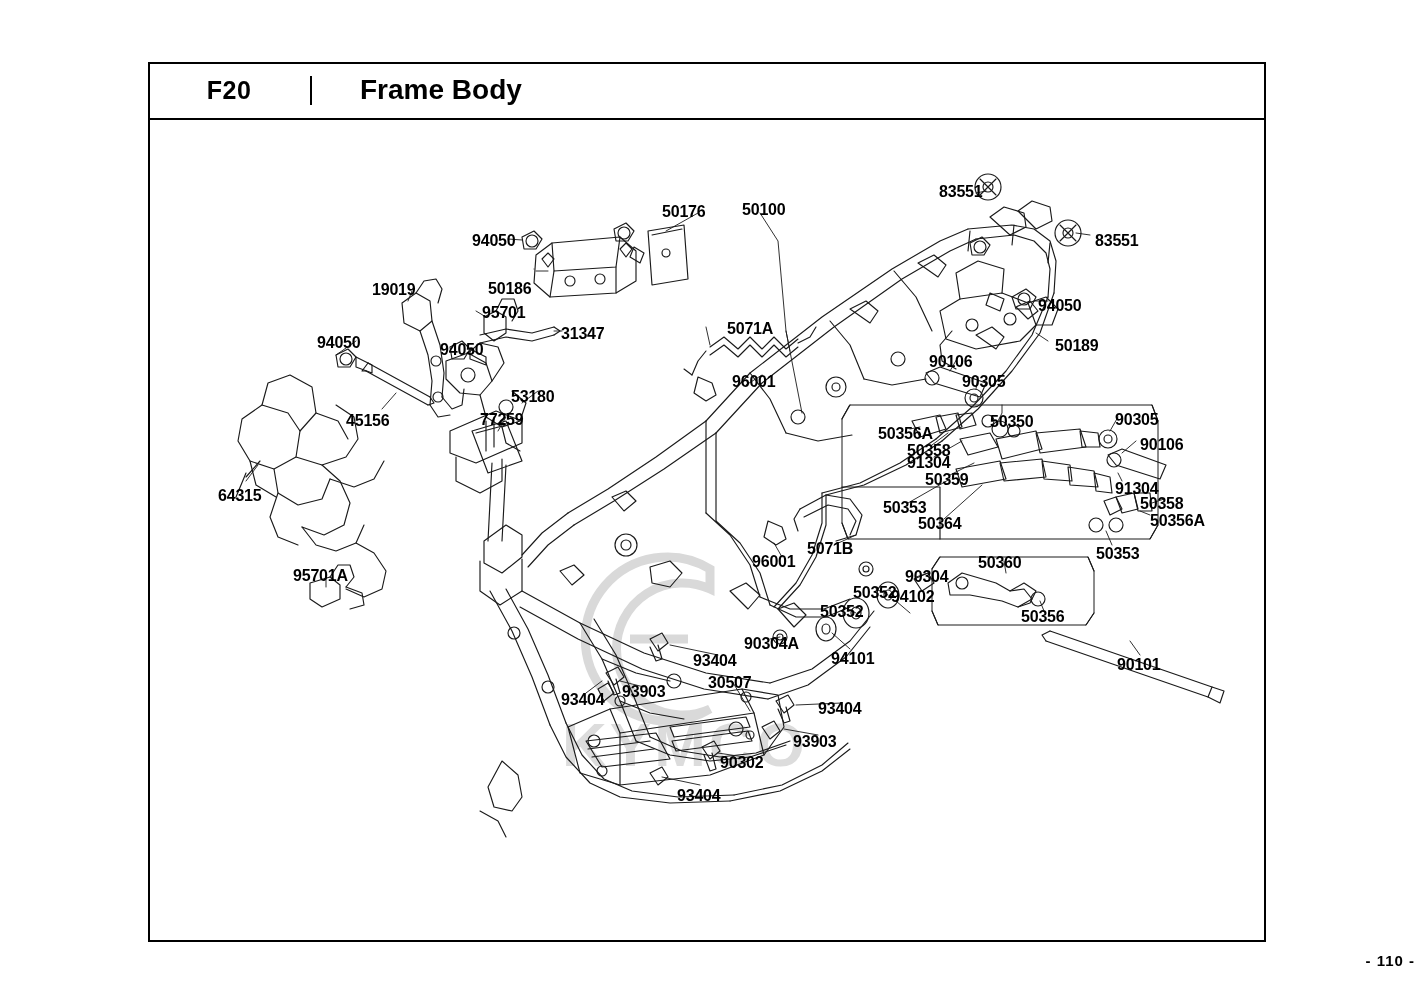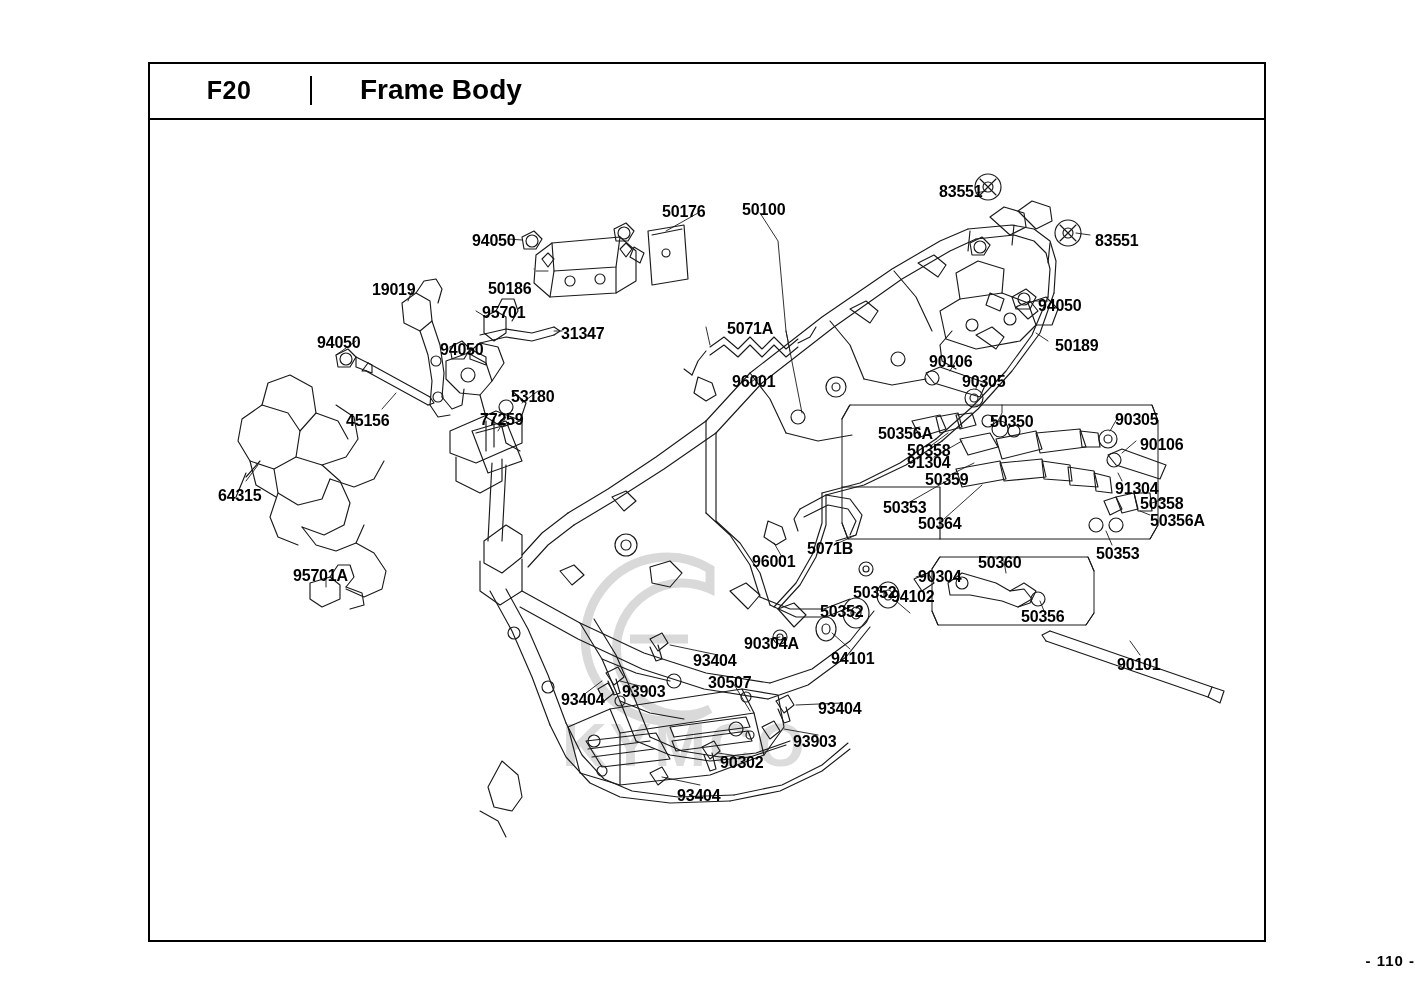--- a/index.html
+++ b/index.html
@@ -503,21 +503,21 @@
     <div class="label" style="left:733px;  top:379px;">50353</div>
     <div class="label" style="left:990px;  top:375px;">50358</div>
     <div class="label" style="left:768px;  top:395px;">50364</div>
     <div class="label" style="left:1000px; top:392px;">50356A</div>
     <div class="label" style="left:68px;   top:367px;">64315</div>
     <div class="label" style="left:946px;  top:425px;">50353</div>
     <div class="label" style="left:657px;  top:420px;">5071B</div>
     <div class="label" style="left:602px;  top:433px;">96001</div>
     <div class="label" style="left:143px;  top:447px;">95701A</div>
     <div class="label" style="left:828px;  top:434px;">50360</div>
-    <div class="label" style="left:755px;  top:448px;margin-left:13px;">90304</div>
+    <div class="label" style="left:755px;  top:448px;">90304</div>
     <div class="label" style="left:703px;  top:464px;">50352</div>
     <div class="label" style="left:670px;  top:483px;">50352</div>
     <div class="label" style="left:741px;  top:468px;">94102</div>
     <div class="label" style="left:871px;  top:488px;">50356</div>
     <div class="label" style="left:594px;  top:515px;">90304A</div>
     <div class="label" style="left:681px;  top:530px;">94101</div>
     <div class="label" style="left:967px;  top:536px;">90101</div>
     <div class="label" style="left:543px;  top:532px;">93404</div>
     <div class="label" style="left:558px;  top:554px;">30507</div>
     <div class="label" style="left:472px;  top:563px;">93903</div>

